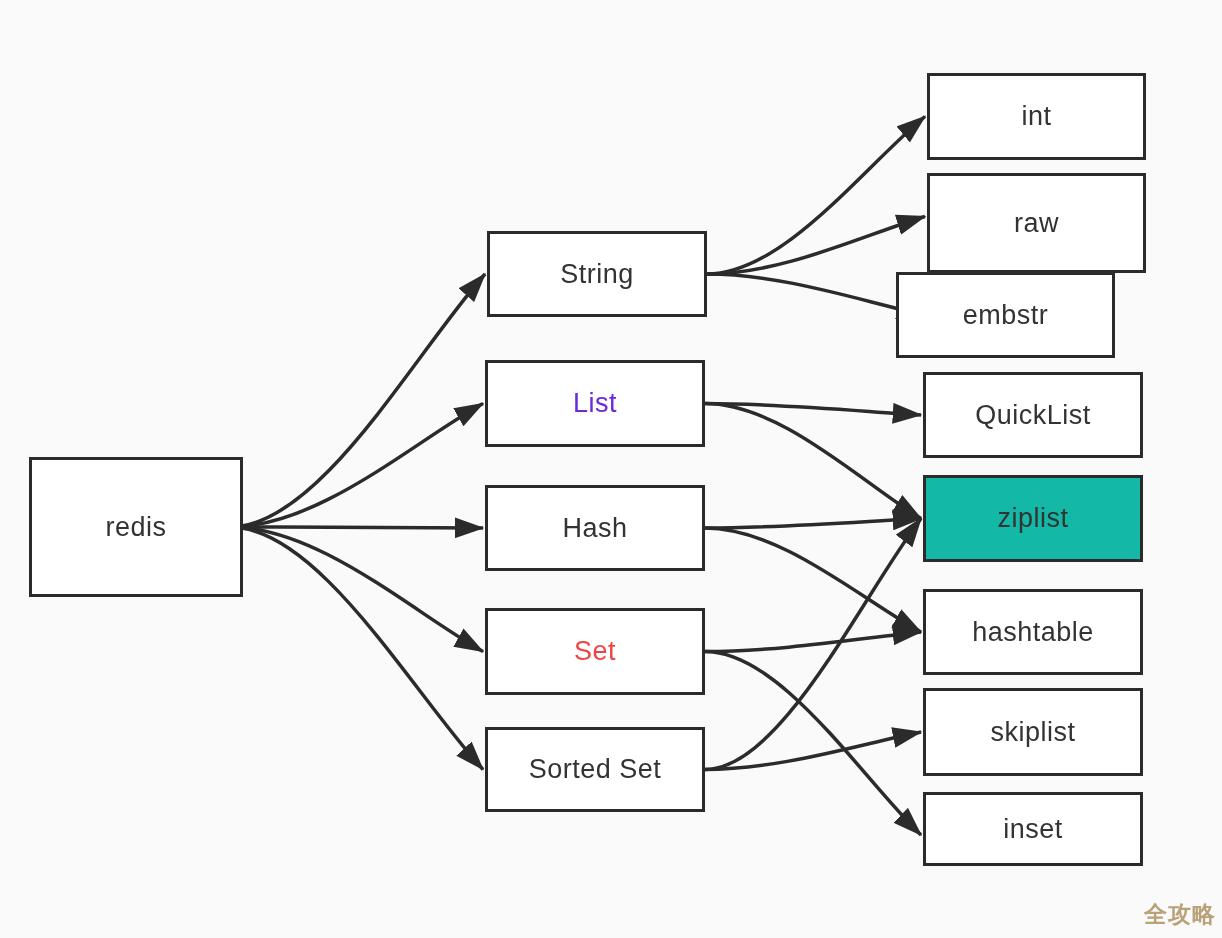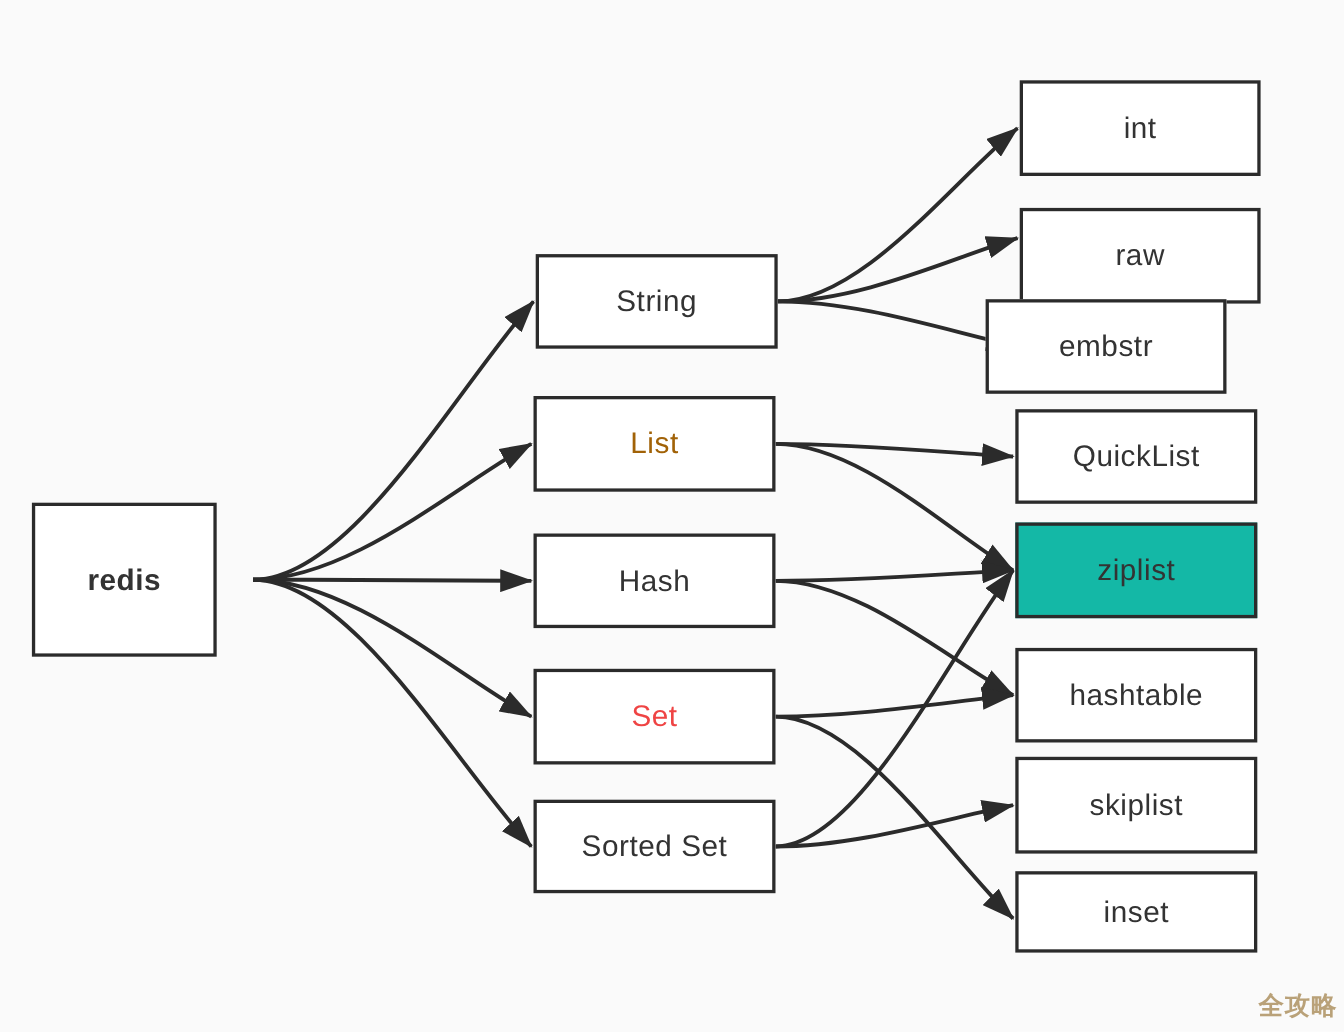--- a/index.html
+++ b/index.html
@@ -69,49 +69,49 @@
       <path d="M 705 403.5 C 780.6 403.5, 860.52 411.32, 921 415" class="edge" stroke="#2b2b2b" marker-end="url(#arrow)"></path>
       <path d="M 705 403.5 C 780.6 403.5, 860.52 481.7, 921 518.5" class="edge" stroke="#2b2b2b" marker-end="url(#arrow)"></path>
       <path d="M 705 528 C 780.6 528, 860.52 521.54, 921 518.5" class="edge" stroke="#2b2b2b" marker-end="url(#arrow)"></path>
       <path d="M 705 528 C 780.6 528, 860.52 598.72, 921 632" class="edge" stroke="#2b2b2b" marker-end="url(#arrow)"></path>
       <path d="M 705 651.5 C 780.6 651.5, 860.52 638.24, 921 632" class="edge" stroke="#2b2b2b" marker-end="url(#arrow)"></path>
       <path d="M 705 651.5 C 780.6 651.5, 860.52 776.28, 921 835" class="edge" stroke="#2b2b2b" marker-end="url(#arrow)"></path>
       <path d="M 705 769.5 C 780.6 769.5, 860.52 598.82, 921 518.5" class="edge" stroke="#2b2b2b" marker-end="url(#arrow)"></path>
       <path d="M 705 769.5 C 780.6 769.5, 860.52 744, 921 732" class="edge" stroke="#2b2b2b" marker-end="url(#arrow)"></path>
     </svg>
 
-  <div class="node" style="left: 29px; top: 457px; width: 168px; height: 140px; border-color: rgb(43, 43, 43); background: rgb(255, 255, 255); font-weight: bold;">
+  <div class="node" style="left: 29px; top: 457px; width: 214px; height: 140px; border-color: rgb(43, 43, 43); background: rgb(255, 255, 255);">
     <span class="lbl" style="color: rgb(51, 51, 51);">redis</span>
   </div>
 
   <div class="node" style="left: 487px; top: 231px; width: 220px; height: 86px; border-color: rgb(43, 43, 43); background: rgb(255, 255, 255);">
     <span class="lbl" style="color: rgb(51, 51, 51);">String</span>
   </div>
 
   <div class="node" style="left: 485px; top: 360px; width: 220px; height: 87px; border-color: rgb(43, 43, 43); background: rgb(255, 255, 255);">
-    <span class="lbl" style="color: #a16207;">List</span>
+    <span class="lbl" style="color: #6d28d9;">List</span>
   </div>
 
   <div class="node" style="left: 485px; top: 485px; width: 220px; height: 86px; border-color: rgb(43, 43, 43); background: rgb(255, 255, 255);">
     <span class="lbl" style="color: rgb(51, 51, 51);">Hash</span>
   </div>
 
   <div class="node" style="left: 485px; top: 608px; width: 220px; height: 87px; border-color: rgb(43, 43, 43); background: rgb(255, 255, 255);">
     <span class="lbl" style="color: #ef4444;">Set</span>
   </div>
 
   <div class="node" style="left: 485px; top: 727px; width: 220px; height: 85px; border-color: rgb(43, 43, 43); background: rgb(255, 255, 255);">
     <span class="lbl" style="color: rgb(51, 51, 51);">Sorted Set</span>
   </div>
 
   <div class="node" style="left: 927px; top: 73px; width: 219px; height: 87px; border-color: rgb(43, 43, 43); background: rgb(255, 255, 255);">
     <span class="lbl" style="color: rgb(51, 51, 51); text-align: right;">int</span>
   </div>
 
-  <div class="node" style="left: 927px; top: 173px; width: 219px; height: 87px; border-color: rgb(43, 43, 43); background: rgb(255, 255, 255); margin-top: 16px;">
+  <div class="node" style="left: 927px; top: 173px; width: 219px; height: 100px; border-color: rgb(43, 43, 43); background: rgb(255, 255, 255);">
     <span class="lbl" style="color: rgb(51, 51, 51);">raw</span>
   </div>
 
   <div class="node" style="left: 896px; top: 272px; width: 219px; height: 86px; border-color: rgb(43, 43, 43); background: rgb(255, 255, 255);">
     <span class="lbl" style="color: rgb(51, 51, 51);">embstr</span>
   </div>
 
   <div class="node" style="left: 923px; top: 372px; width: 220px; height: 86px; border-color: rgb(43, 43, 43); background: rgb(255, 255, 255);">
     <span class="lbl" style="color: rgb(51, 51, 51);">QuickList</span>
   </div>

